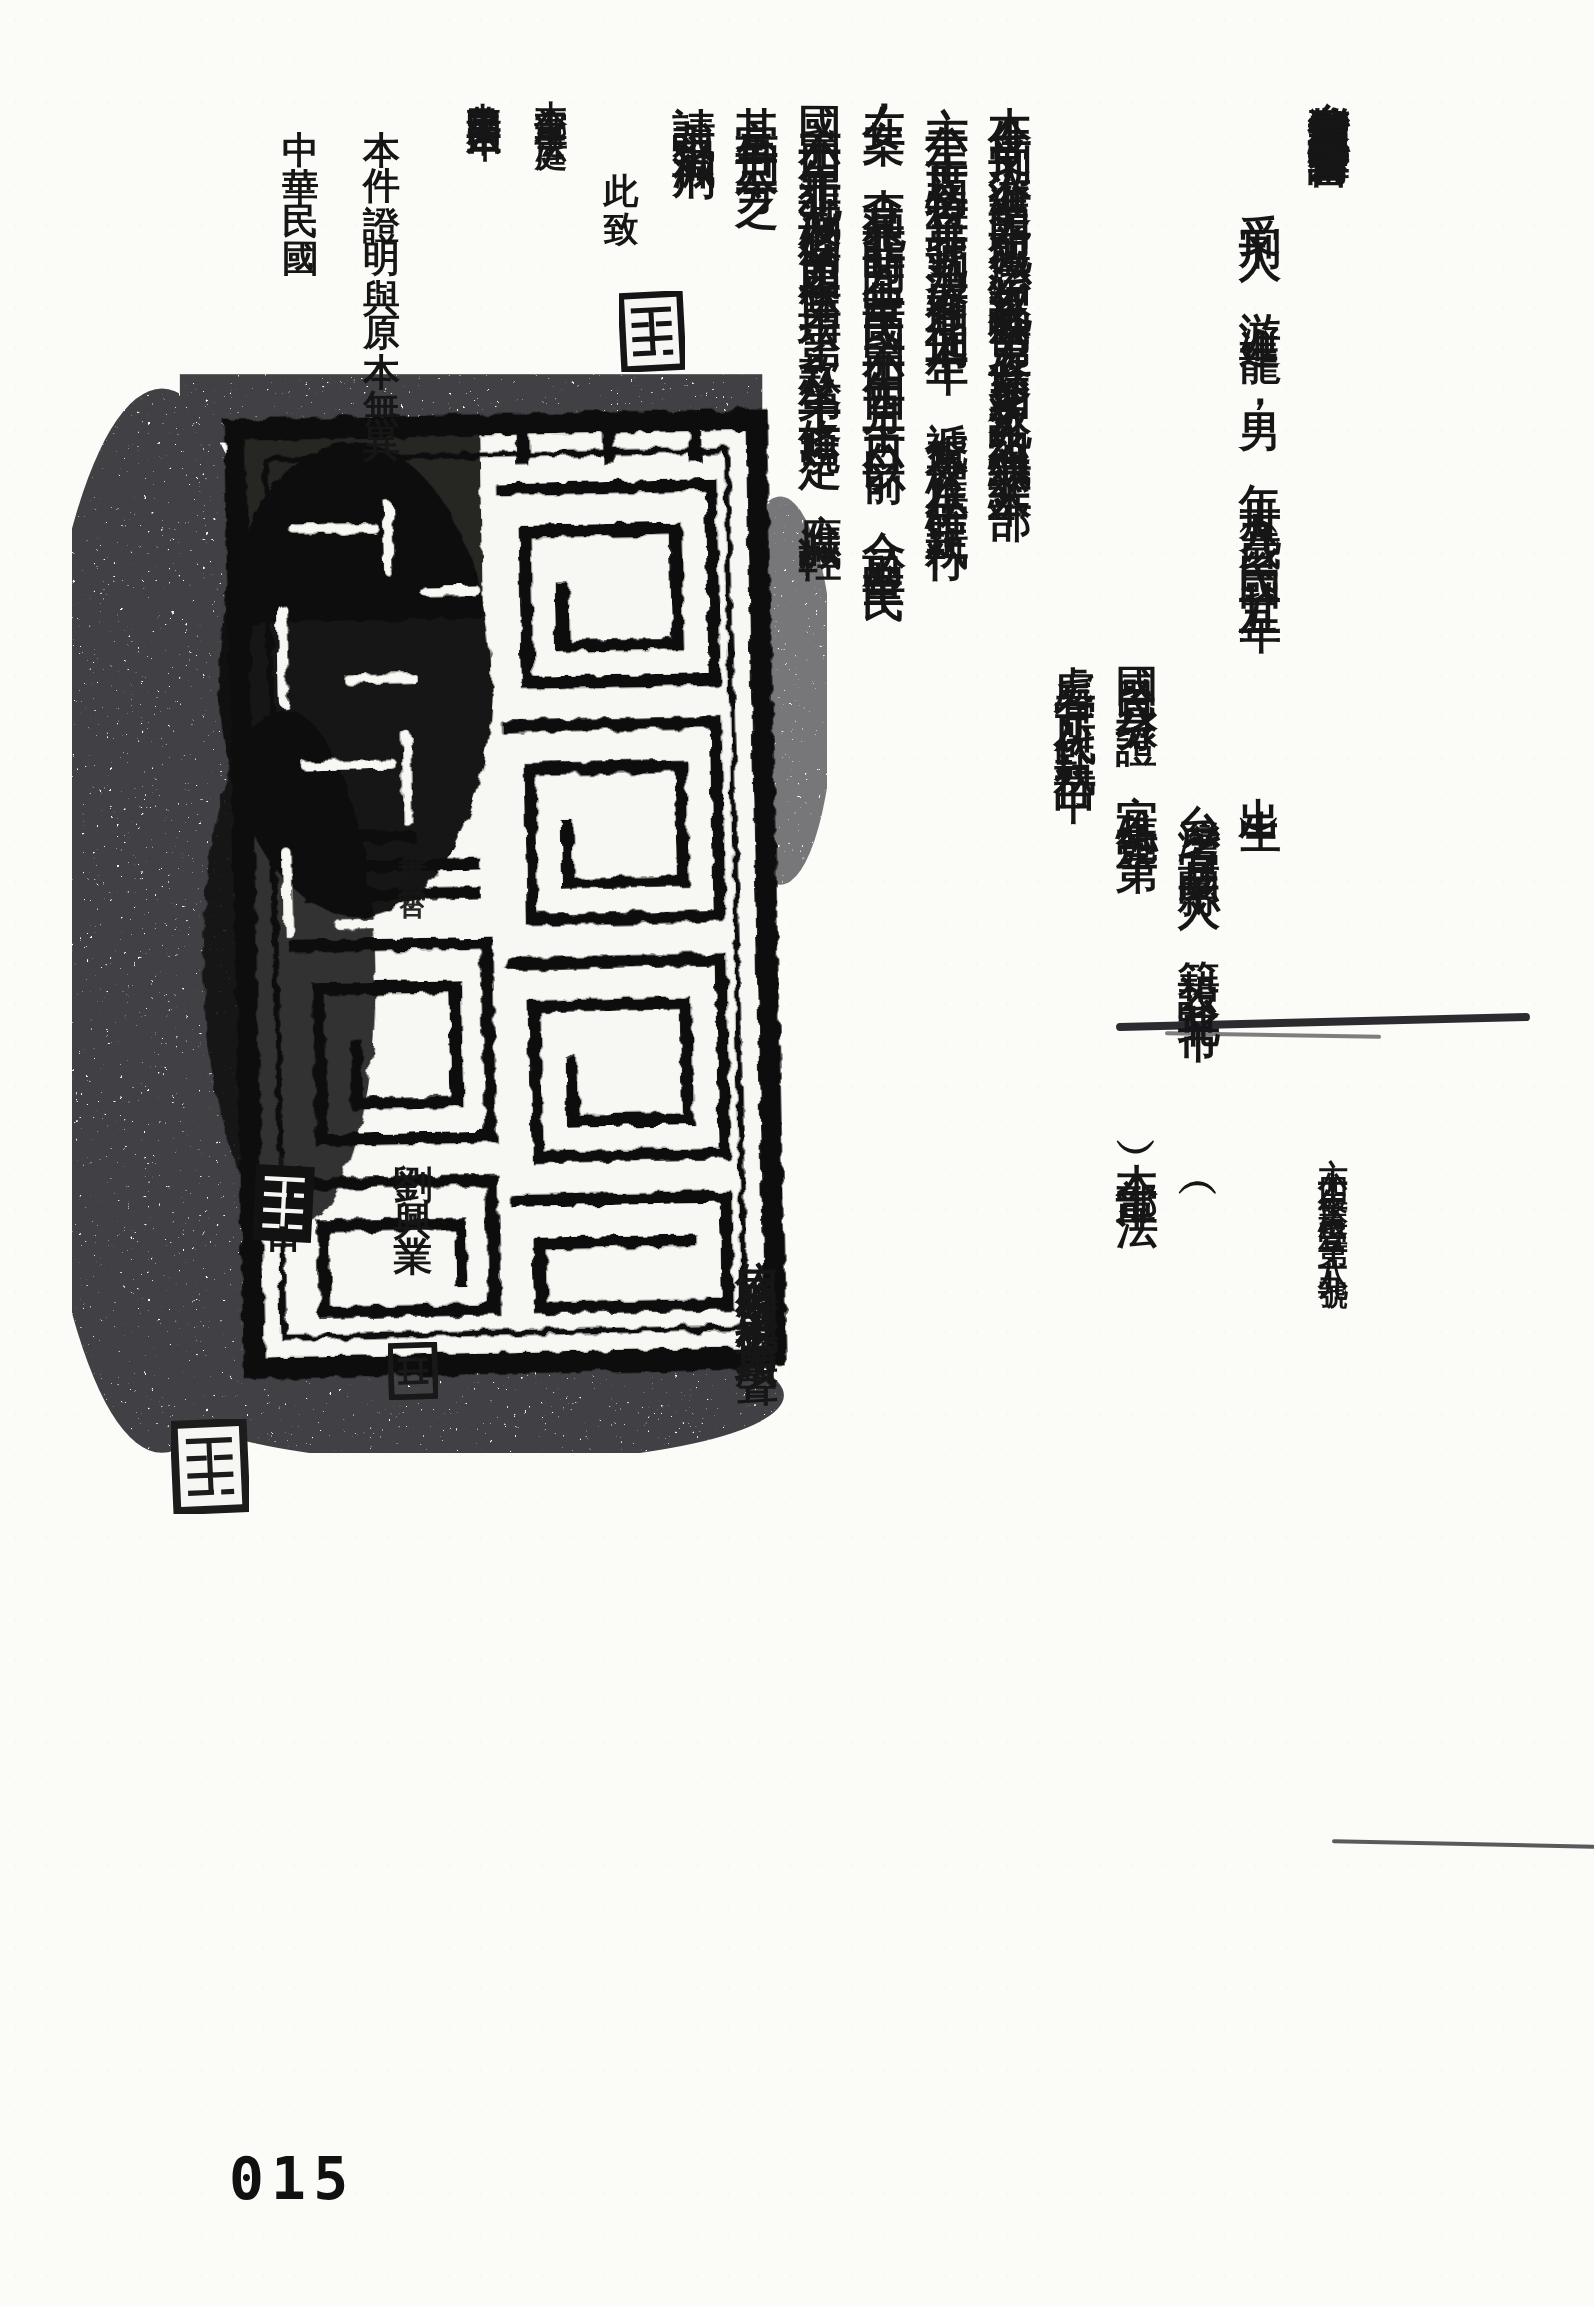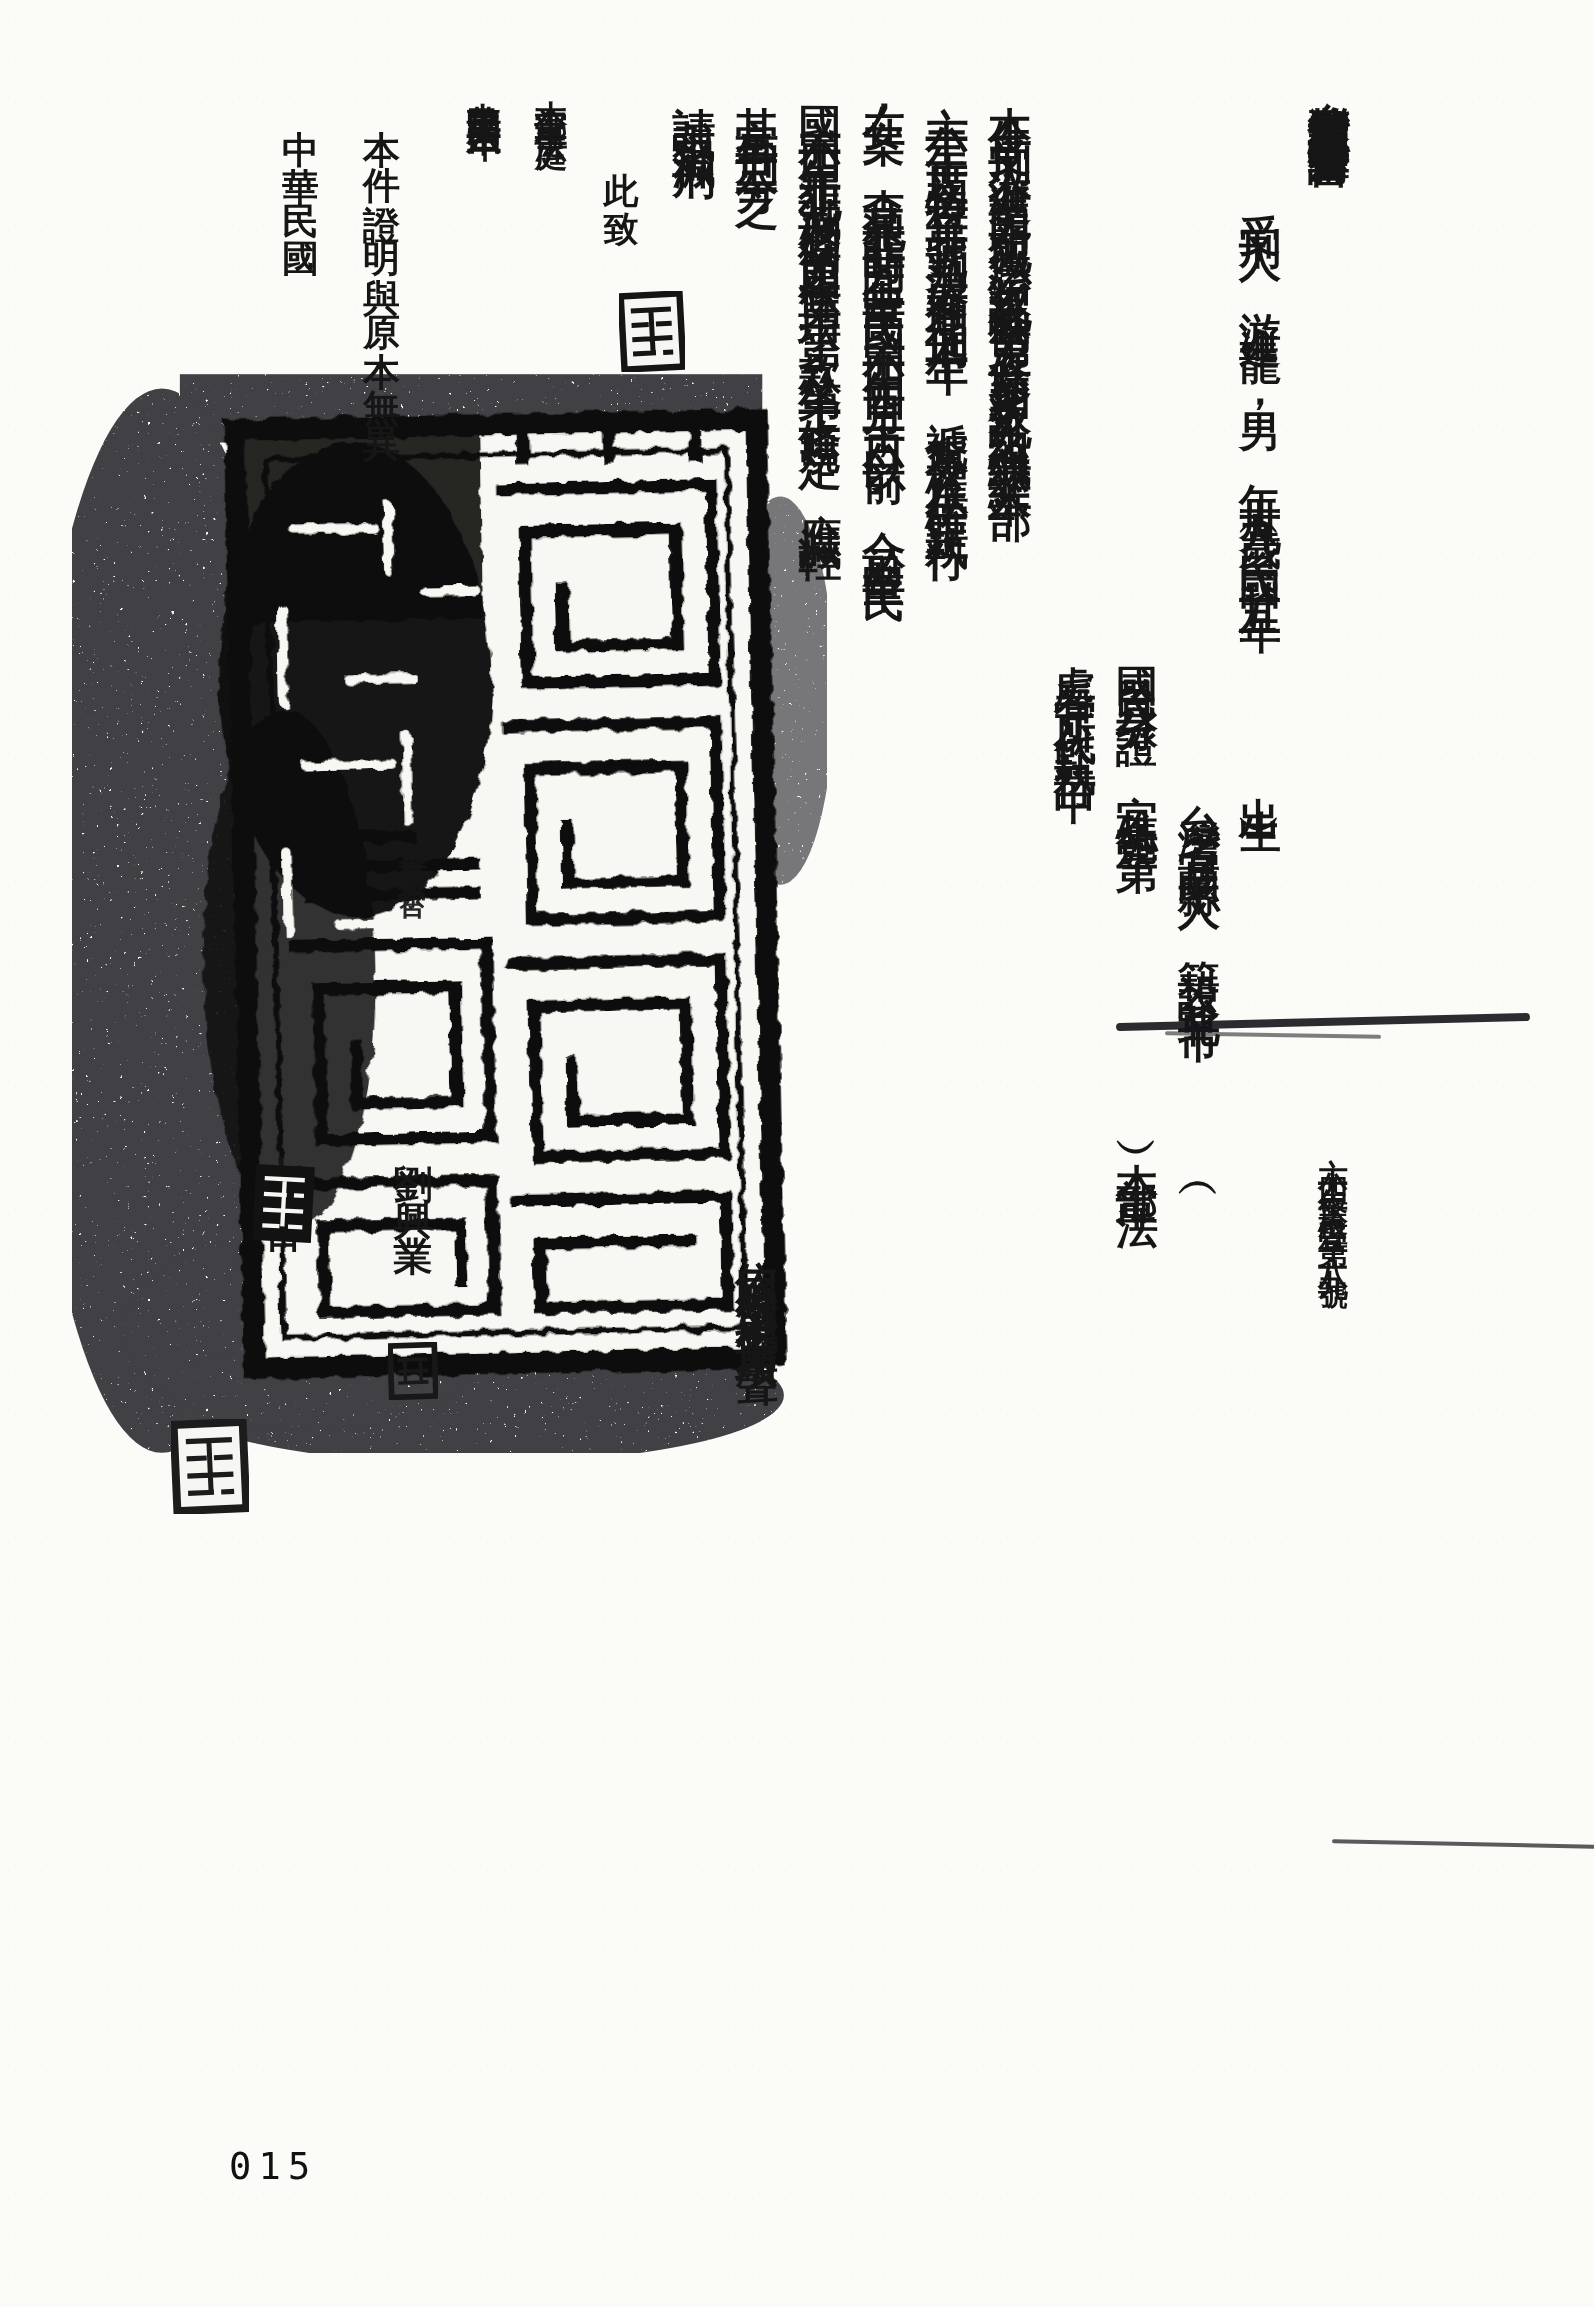--- a/index.html
+++ b/index.html
@@ -79,21 +79,21 @@
   <div class="vcol" style="left:398px;top:824px;font-size:29px;letter-spacing:10px;opacity:.92;z-index:9;">軍事檢察官</div>
 
   <div class="vcol" style="left:394px;top:1133px;font-size:39px;letter-spacing:36px;z-index:9;">劉興業</div>
 
   <div class="vcol" style="left:363px;top:101px;font-size:37px;letter-spacing:37px;">本件證明與原本無異</div>
 
   <div class="vcol" style="left:282px;top:101px;font-size:37px;letter-spacing:37px;">中華民國</div>
 
   <div class="vcol" style="left:265px;top:1126px;font-size:37px;letter-spacing:16px;z-index:6;">七月十四日</div>
 
-  <div class="pagenum" style="left:229px;top:2145px;font-size:37px;letter-spacing:7.2px;">015</div>
+  <div class="pagenum" style="left:229px;top:2145px;font-size:58px;letter-spacing:7.2px;font-weight:bold;">015</div>
 
   <div class="streak" style="left:1116px;top:1018px;width:414px;height:8px;border-radius:4.3px;transform:rotate(-1.4deg);opacity:.9;"></div>
   <div class="streak" style="left:1165px;top:1033px;width:216px;height:4.3px;border-radius:2.9px;transform:rotate(1deg);opacity:.55;"></div>
   <div class="streak" style="left:1332px;top:1842px;width:263px;height:4.3px;border-radius:2.9px;transform:rotate(1.2deg);opacity:.7;"></div>
 
   <div class="stamp" style="left:72px;top:374px;width:755px;height:1079px;z-index:5;">
     <svg width="755" height="1079" viewBox="0 0 1050 1500">
       <defs>
         <filter id="speckle" x="-30%" y="-30%" width="160%" height="160%">
           <feTurbulence type="fractalNoise" baseFrequency="0.21" numOctaves="3" seed="11" result="n"></feTurbulence>

